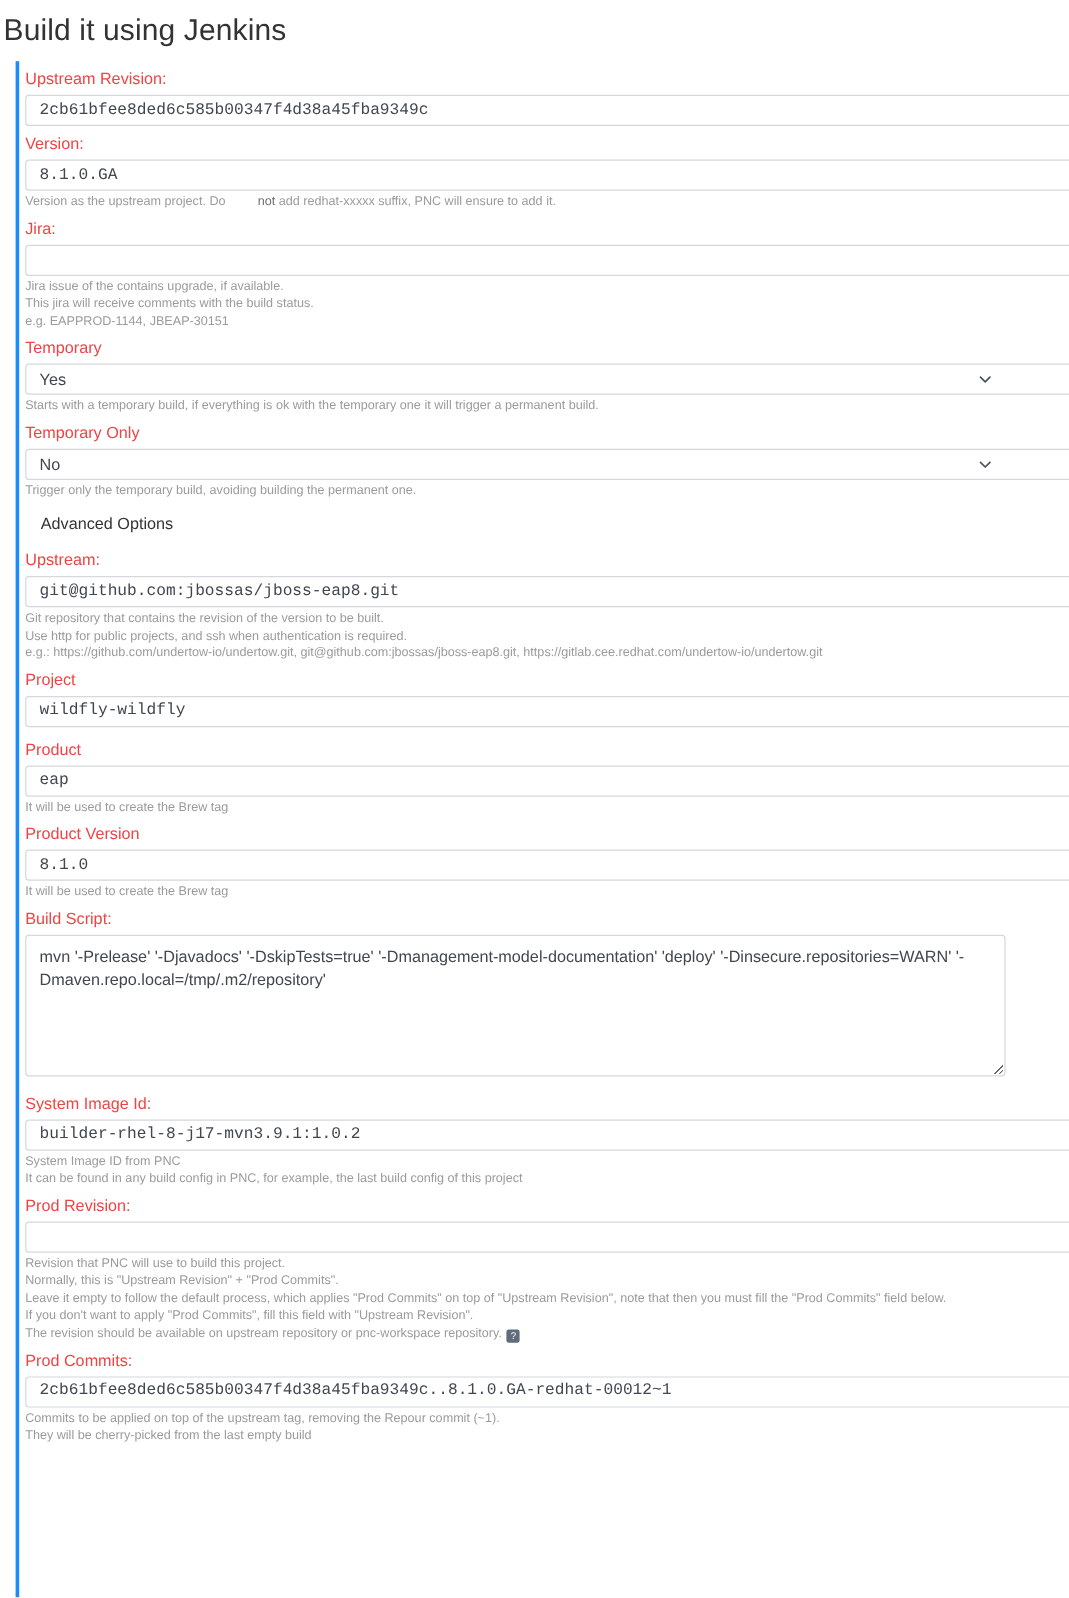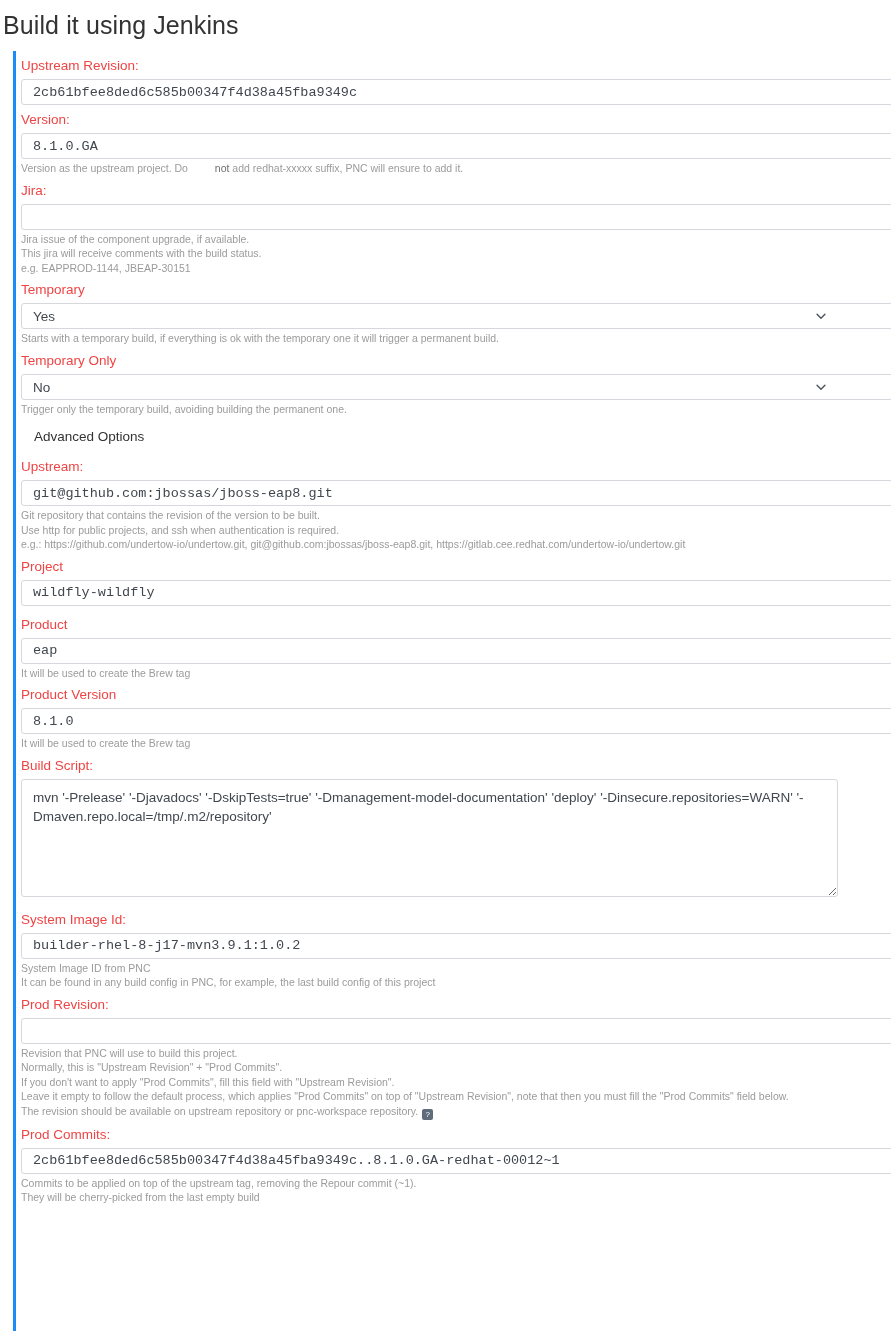--- a/index.html
+++ b/index.html
@@ -196,21 +196,21 @@
         <span class="desc-line"><span>Version as the upstream project. Do </span><b>not</b><span> add redhat-xxxxx suffix, PNC will ensure to add it.</span></span>
       </div>
     </div>
 
     <div class="field">
       <label class="field-label">Jira:</label>
       <div class="input-row">
         <input class="text-input" type="text" value="" style="">
       </div>
       <div class="desc">
-        <span class="desc-line">Jira issue of the component upgrade, if available.</span>
+        <span class="desc-line">Jira issue of the contains upgrade, if available.</span>
         <span class="desc-line">This jira will receive comments with the build status.</span>
         <span class="desc-line">e.g. EAPPROD-1144, JBEAP-30151</span>
       </div>
     </div>
 
     <div class="field">
       <label class="field-label">Temporary</label>
       <div class="select-wrap">
         <select class="select-input">
           <option>Yes</option>
@@ -309,22 +309,22 @@
     </div>
 
     <div class="field">
       <label class="field-label">Prod Revision:</label>
       <div class="input-row">
         <input class="text-input" type="text" value="" style="">
       </div>
       <div class="desc">
         <span class="desc-line">Revision that PNC will use to build this project.</span>
         <span class="desc-line">Normally, this is "Upstream Revision" + "Prod Commits".</span>
+        <span class="desc-line">Leave it empty to follow the default process, which applies "Prod Commits" on top of "Upstream Revision", note that then you must fill the "Prod Commits" field below.</span>
         <span class="desc-line">If you don't want to apply "Prod Commits", fill this field with "Upstream Revision".</span>
-        <span class="desc-line">Leave it empty to follow the default process, which applies "Prod Commits" on top of "Upstream Revision", note that then you must fill the "Prod Commits" field below.</span>
         <span class="desc-line"><span>The revision should be available on upstream repository or pnc-workspace repository.</span><span class="help-badge">?</span></span>
       </div>
     </div>
 
     <div class="field">
       <label class="field-label">Prod Commits:</label>
       <div class="input-row">
         <input class="text-input" type="text" value="2cb61bfee8ded6c585b00347f4d38a45fba9349c..8.1.0.GA-redhat-00012~1" style="">
       </div>
       <div class="desc">

